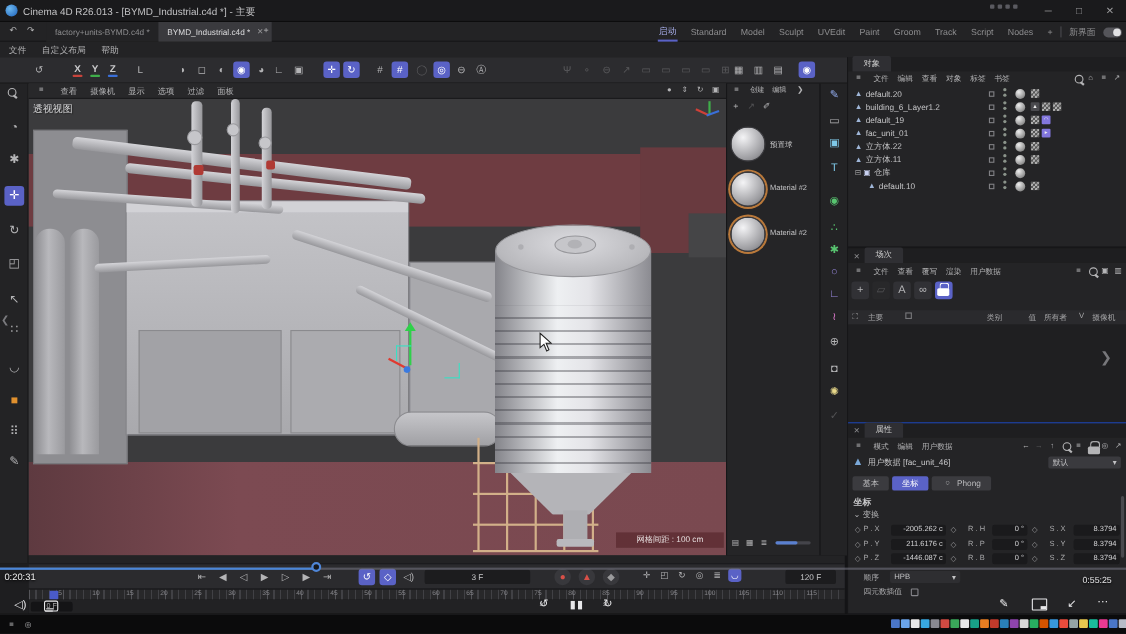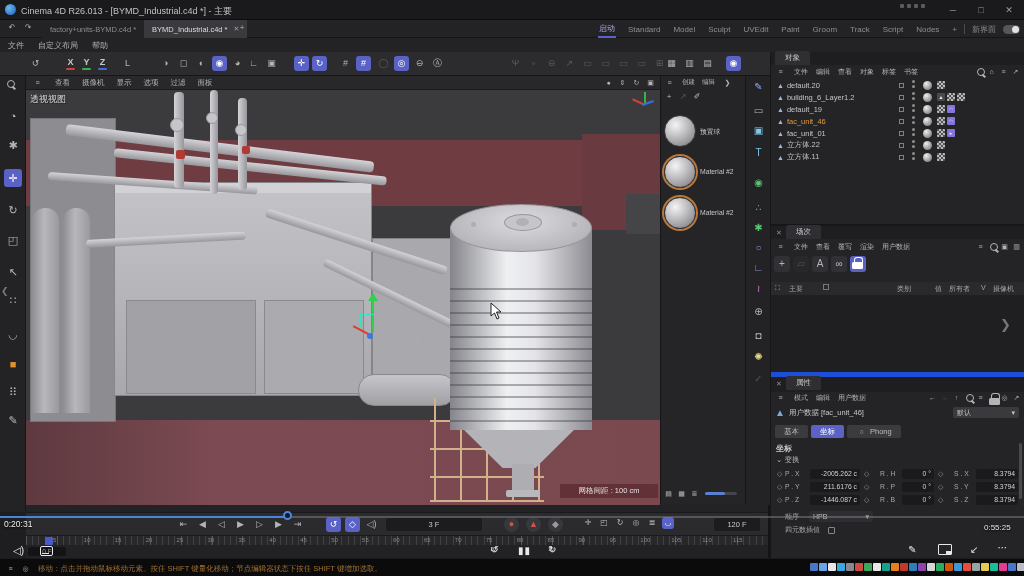--- a/index.html
+++ b/index.html
@@ -161,21 +161,21 @@
 
 #takes{position:absolute;left:0;top:172px;width:254px;height:166px;border-top:2px solid #161618}
 #takes-tools{position:absolute;left:3px;top:30px;display:flex;gap:3px;align-items:center}
 #takes-tools .ic{width:16px;height:16px;font-size:10px;background:#313135}
 #takes-tools .ic.act{background:#5a62c6}
 #takes-header{position:absolute;left:0;top:56px;width:254px;height:13px;background:#2a2a2d;font-size:7px;color:#a6a6a8}
 #takes-header .hc{position:absolute;top:2px;white-space:nowrap}
 #takes-list{position:absolute;left:0;top:69px;width:254px;height:97px;background:#1f1f21}
 #takes-chev{position:absolute;right:14px;top:22px;font-size:13px;color:#77777b}
 
-#attr{position:absolute;left:0;top:320px;width:254px;height:168px;border-top:5px solid #1d4ed8}
+#attr{position:absolute;left:0;top:332px;width:254px;height:168px;border-top:1px solid #1d4ed8}
 #attr-objrow{position:absolute;left:4px;top:30px;display:flex;align-items:center;gap:4px;font-size:7.5px;color:#c6c6c8;white-space:nowrap}
 #attr-objrow .oicon{color:#7aa8d8;font-size:10px}
 #attr-preset{position:absolute;right:6px;top:30px;width:66px;height:11px;background:#3a3a3e;border-radius:2px;font-size:7px;color:#c2c2c4;display:flex;align-items:center;justify-content:space-between;padding:0 4px}
 #attr-tabs{position:absolute;left:4px;top:48px;display:flex;gap:3px}
 .atab{height:13px;padding:0 9px;background:#3b3b3f;border-radius:2px;font-size:7.5px;color:#bcbcbe;display:flex;align-items:center;gap:3px;white-space:nowrap}
 .atab.active{background:#5a62c6;color:#fff}
 #attr-sect{position:absolute;left:5px;top:66px;font-size:8px;font-weight:bold;color:#cacacc}
 #attr-group{position:absolute;left:5px;top:78px;font-size:7.5px;color:#b2b2b4}
 #coord-rows{position:absolute;left:6px;top:90px;width:242px}
 .crow{display:flex;align-items:center;height:13px}
@@ -527,31 +527,20 @@
         <span class="oicon">▲</span>
         <span class="oname">default_19</span>
         <span class="otg"></span>
         <span class="od"></span>
         <span class="osph"></span>
         <span class="otags">
           <span class="otag tg-tex"></span>
           <span class="otag tg-phong">◠</span>
         </span>
       </div>
-      <div class="orow sel" style="padding-left: 6px;">
-        <span class="oicon">▲</span>
-        <span class="oname">fac_unit_46</span>
-        <span class="otg"></span>
-        <span class="od"></span>
-        <span class="osph"></span>
-        <span class="otags">
-          <span class="otag tg-tex"></span>
-          <span class="otag tg-phong">◠</span>
-        </span>
-      </div>
       <div class="orow" style="padding-left: 6px;">
         <span class="oicon">▲</span>
         <span class="oname">fac_unit_01</span>
         <span class="otg"></span>
         <span class="od"></span>
         <span class="osph"></span>
         <span class="otags">
           <span class="otag tg-tex"></span>
           <span class="otag tg-flag">▸</span>
         </span>
@@ -562,20 +551,39 @@
         <span class="otg"></span>
         <span class="od"></span>
         <span class="osph"></span>
         <span class="otags">
           <span class="otag tg-tex"></span>
         </span>
       </div>
       <div class="orow" style="padding-left: 6px;">
         <span class="oicon">▲</span>
         <span class="oname">立方体.11</span>
+        <span class="otg"></span>
+        <span class="od"></span>
+        <span class="osph"></span>
+        <span class="otags">
+          <span class="otag tg-tex"></span>
+        </span>
+      </div>
+      <div class="orow" style="padding-left: 6px;">
+        <span class="oexp">⊟</span>
+        <span class="oicon" style="color: rgb(200, 208, 240);">▣</span>
+        <span class="oname">仓库</span>
+        <span class="otg"></span>
+        <span class="od"></span>
+        <span class="osph"></span>
+        <span class="otags"></span>
+      </div>
+      <div class="orow" style="padding-left: 18px;">
+        <span class="oicon">▲</span>
+        <span class="oname">default.10</span>
         <span class="otg"></span>
         <span class="od"></span>
         <span class="osph"></span>
         <span class="otags">
           <span class="otag tg-tex"></span>
         </span>
       </div>
     </div>
 
   <div id="takes">
@@ -775,21 +783,20 @@
   </div>
 <div id="subruler">
   <div id="start-field">0 F</div>
 </div>
 
 <div id="statusbar" class="abs">
   <div id="status-icons">
     <span class="ic xs">≡</span>
     <span class="ic xs">◎</span>
   </div>
-  <div id="status-tip">移动：点击并拖动鼠标移动元素。按住 SHIFT 键量化移动；节点编辑器状态下按住 SHIFT 键增加选取。</div>
   <div id="taskbar">
       <span class="tbi" style="background: rgb(74, 118, 200);"></span>
       <span class="tbi" style="background: rgb(106, 163, 232);"></span>
       <span class="tbi" style="background: rgb(232, 232, 232);"></span>
       <span class="tbi" style="background: rgb(56, 168, 224);"></span>
       <span class="tbi" style="background: rgb(136, 136, 144);"></span>
       <span class="tbi" style="background: rgb(208, 74, 66);"></span>
       <span class="tbi" style="background: rgb(58, 168, 90);"></span>
       <span class="tbi" style="background: rgb(232, 232, 232);"></span>
       <span class="tbi" style="background: rgb(24, 160, 136);"></span>

